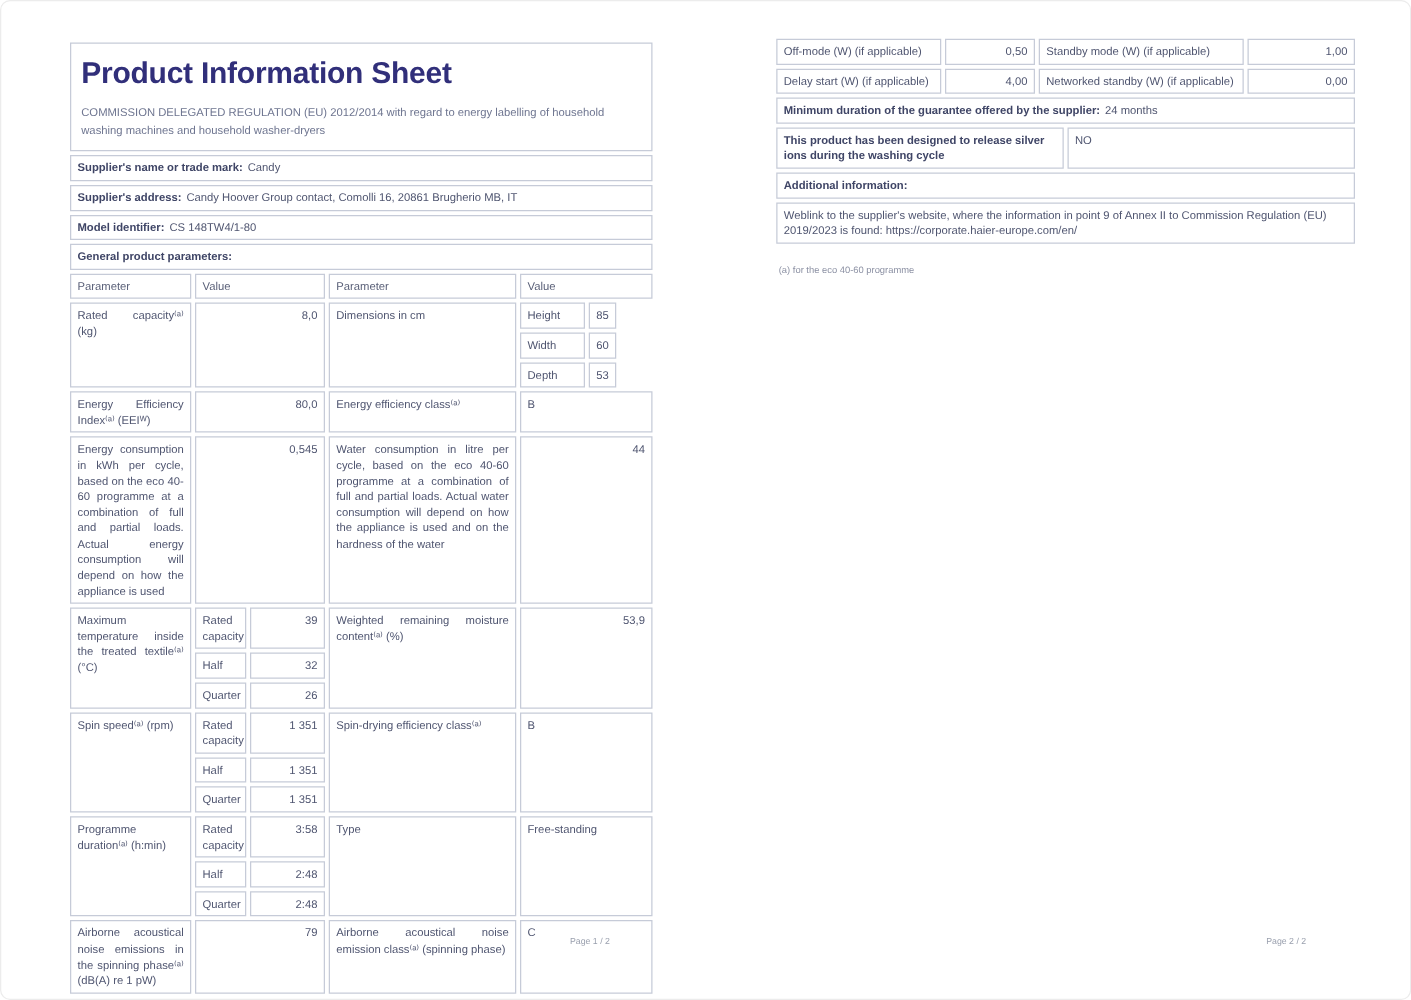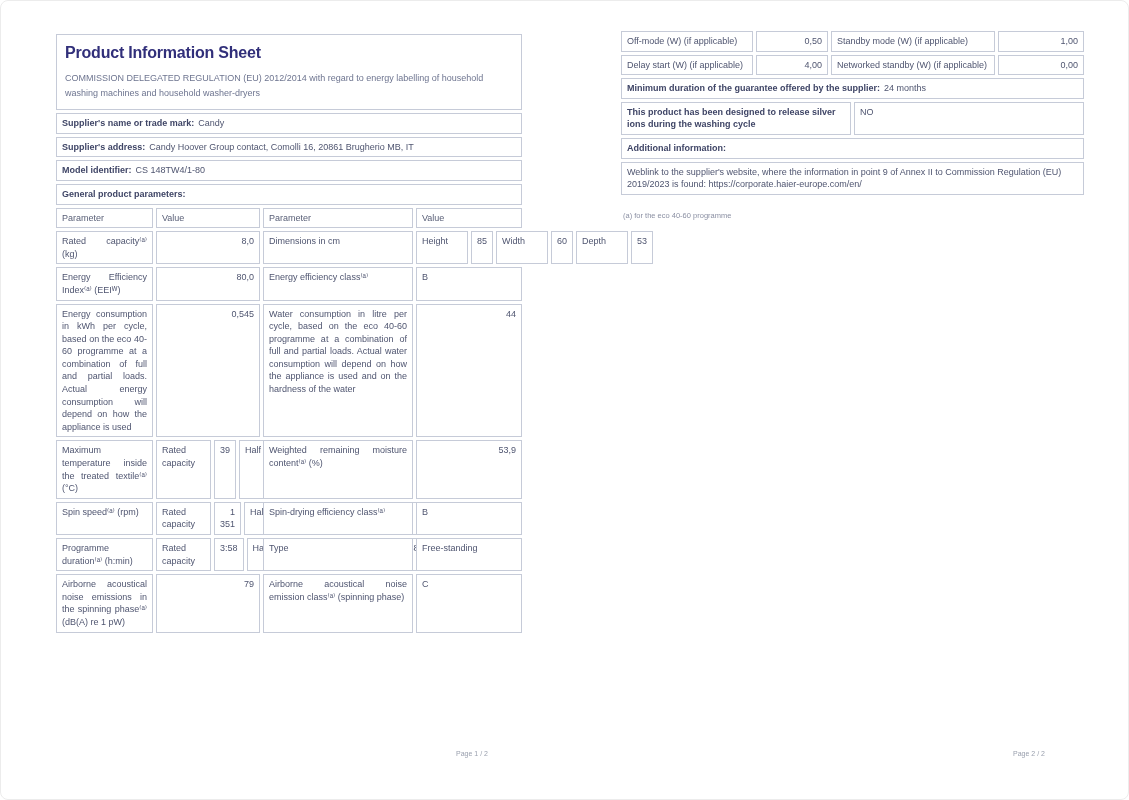--- a/index.html
+++ b/index.html
@@ -31,32 +31,32 @@
   .kv span.val { margin-left:4px; }
   .param { text-align:justify; }
   .num   { text-align:right; }
   .hdr   { color:#5a6078; }
 
   
   .c1 { width:97px;  flex:none; }
   .c2 { width:104px; flex:none; }
   .c3 { width:150px; flex:none; }
   .c4 { flex:1; }
-  .subcol { display:flex; flex-direction:row; gap:3px; flex:none; }
+  .subcol { display:flex; flex-direction:column; gap:3px; flex:none; }
   .subcol .subrow { display:flex; gap:3px; flex:1; }
   .c2.subcol { width:104px; }
-  .c2.subcol .k { width:55px; flex:none; }
+  .c2.subcol .k { width:41px; flex:none; }
   .c2.subcol .v { flex:1; }
   .c4.subcol .k { width:52px; flex:none; }
   .c4.subcol .v { flex:1; }
 
   
   .titlecell { padding:7px 8px 9px 8px; }
   h1 {
-    font-size:16px; font-weight:bold; color:#312f7a;
+    font-size:24px; font-weight:bold; color:#312f7a;
     letter-spacing:-0.2px; margin-bottom:7px;
   }
   .subtitle { font-size:9px; line-height:1.6; color:#6e7590; max-width:440px; }
 
   
   .rc1 { width:132px; flex:none; }
   .rc2 { width:72px;  flex:none; }
   .rc3 { width:164px; flex:none; }
   .rc4 { flex:1; }
   .half  { width:230px; flex:none; }

